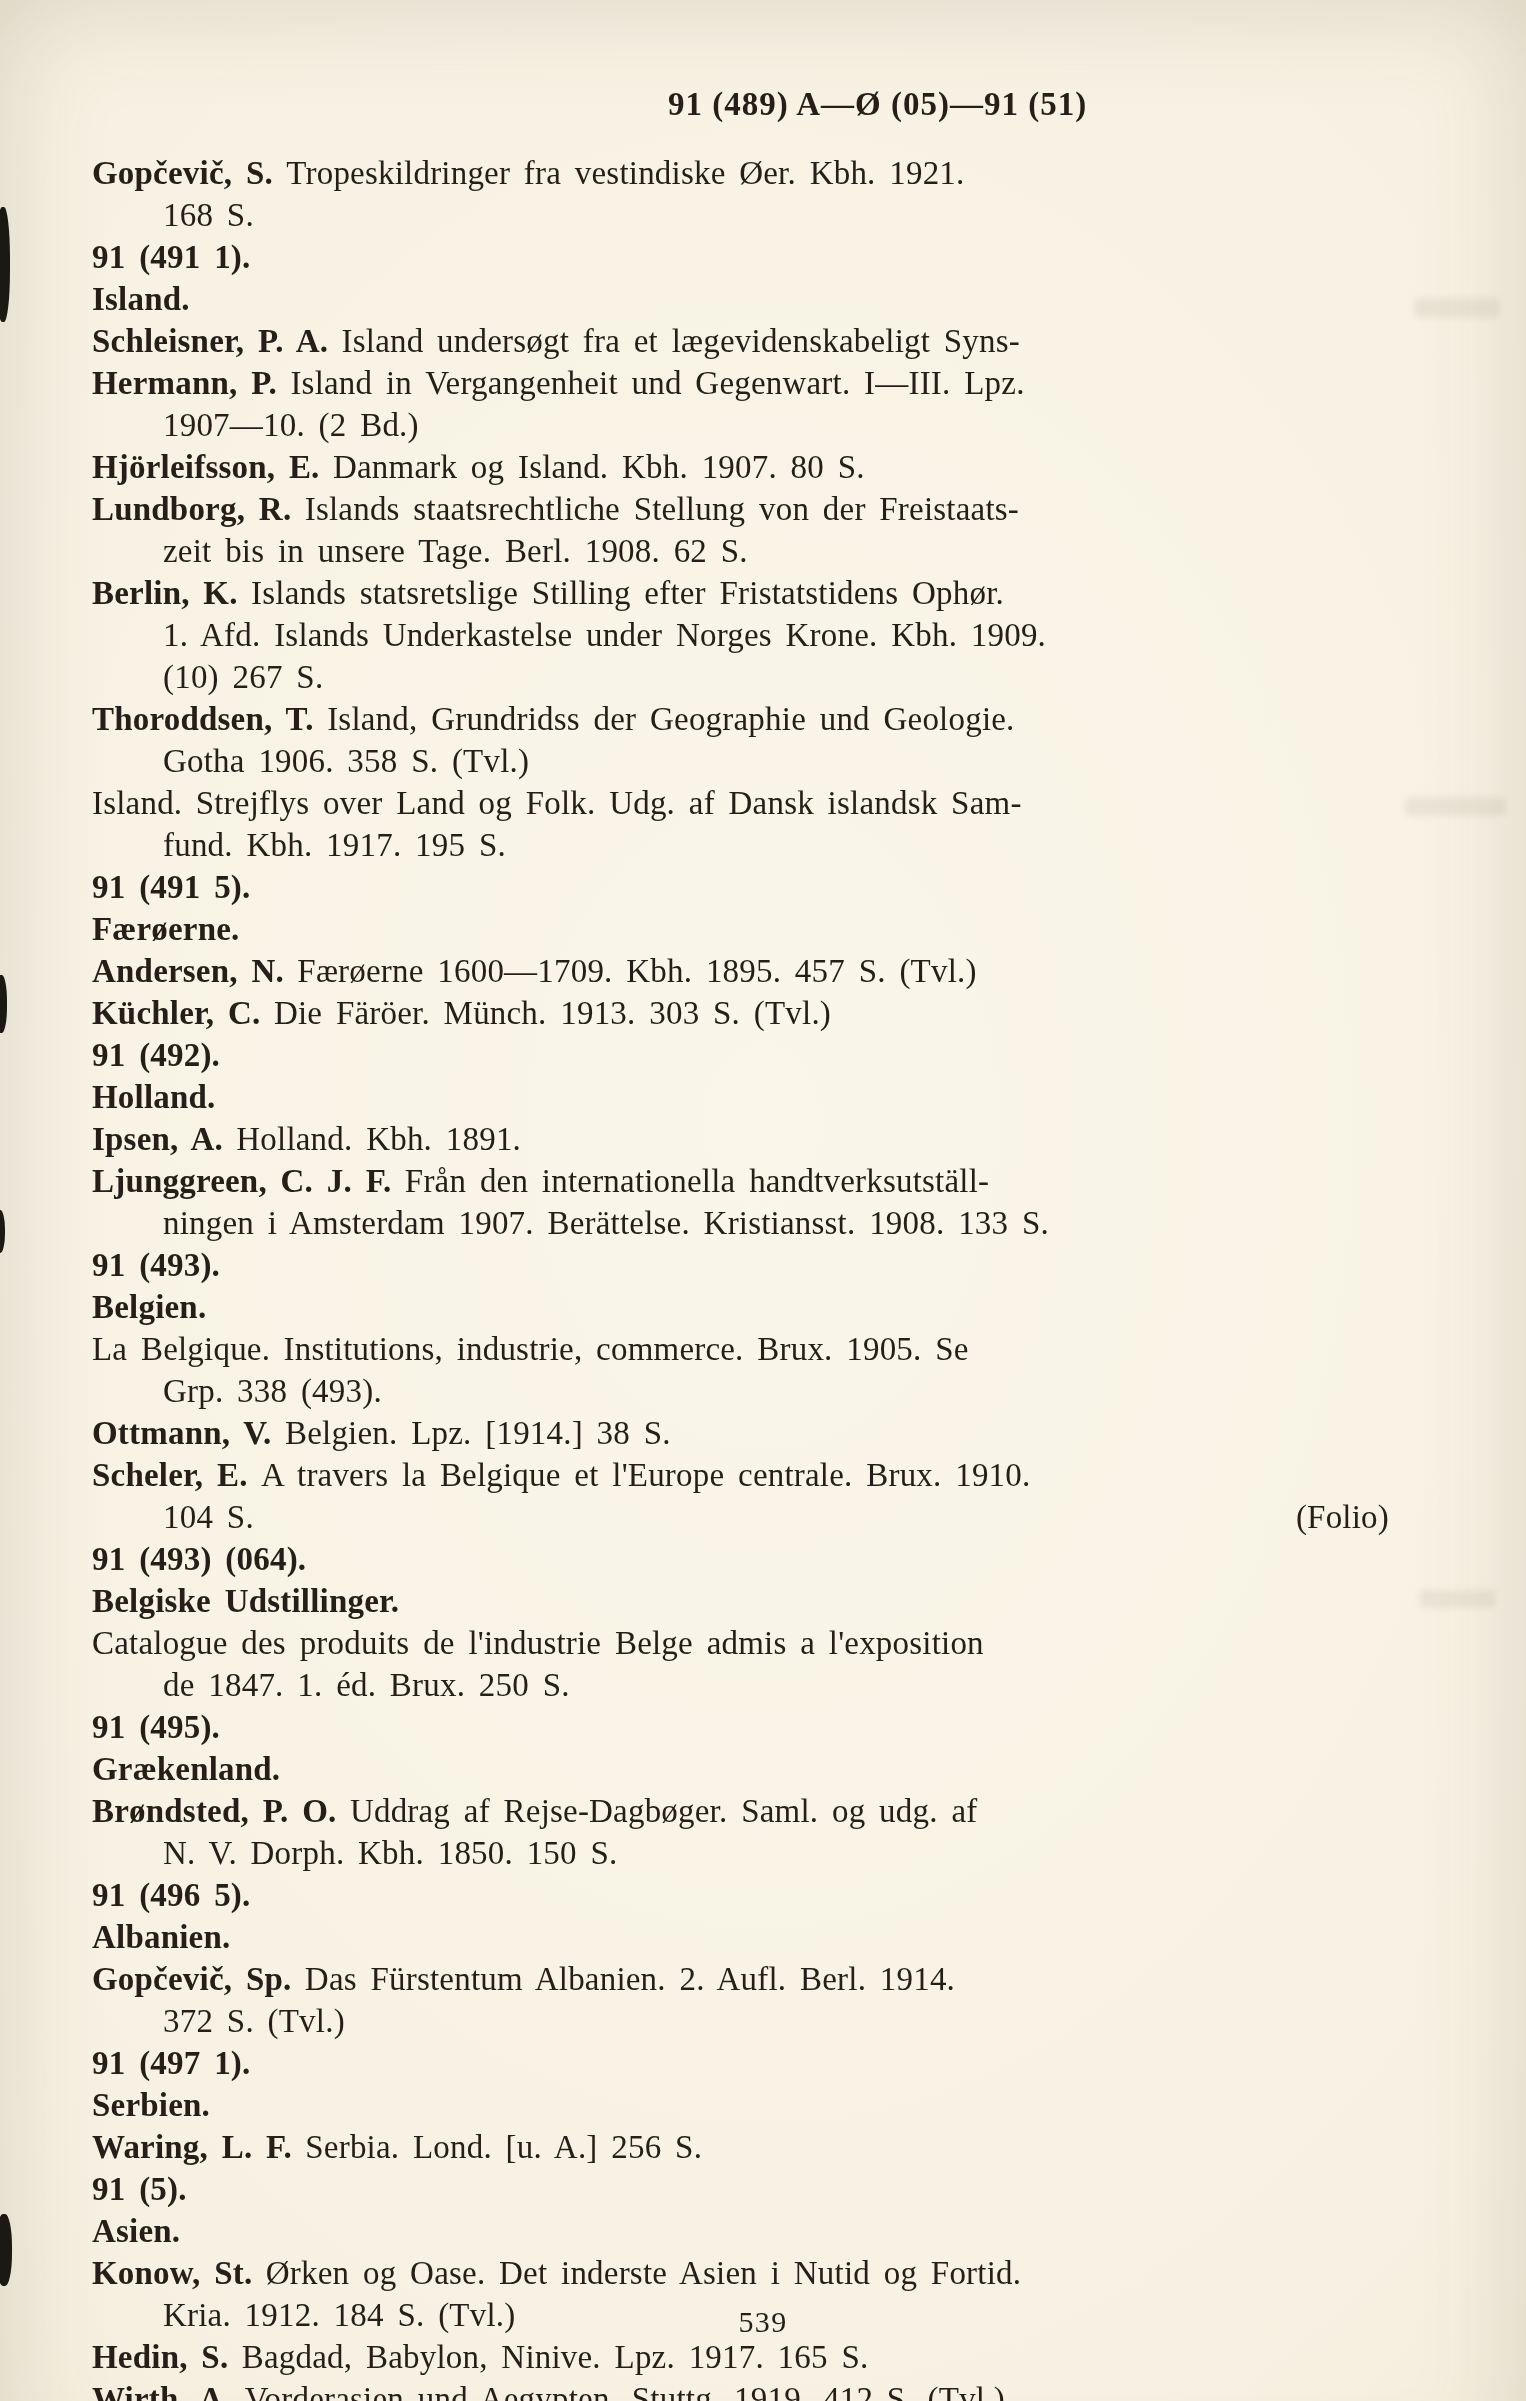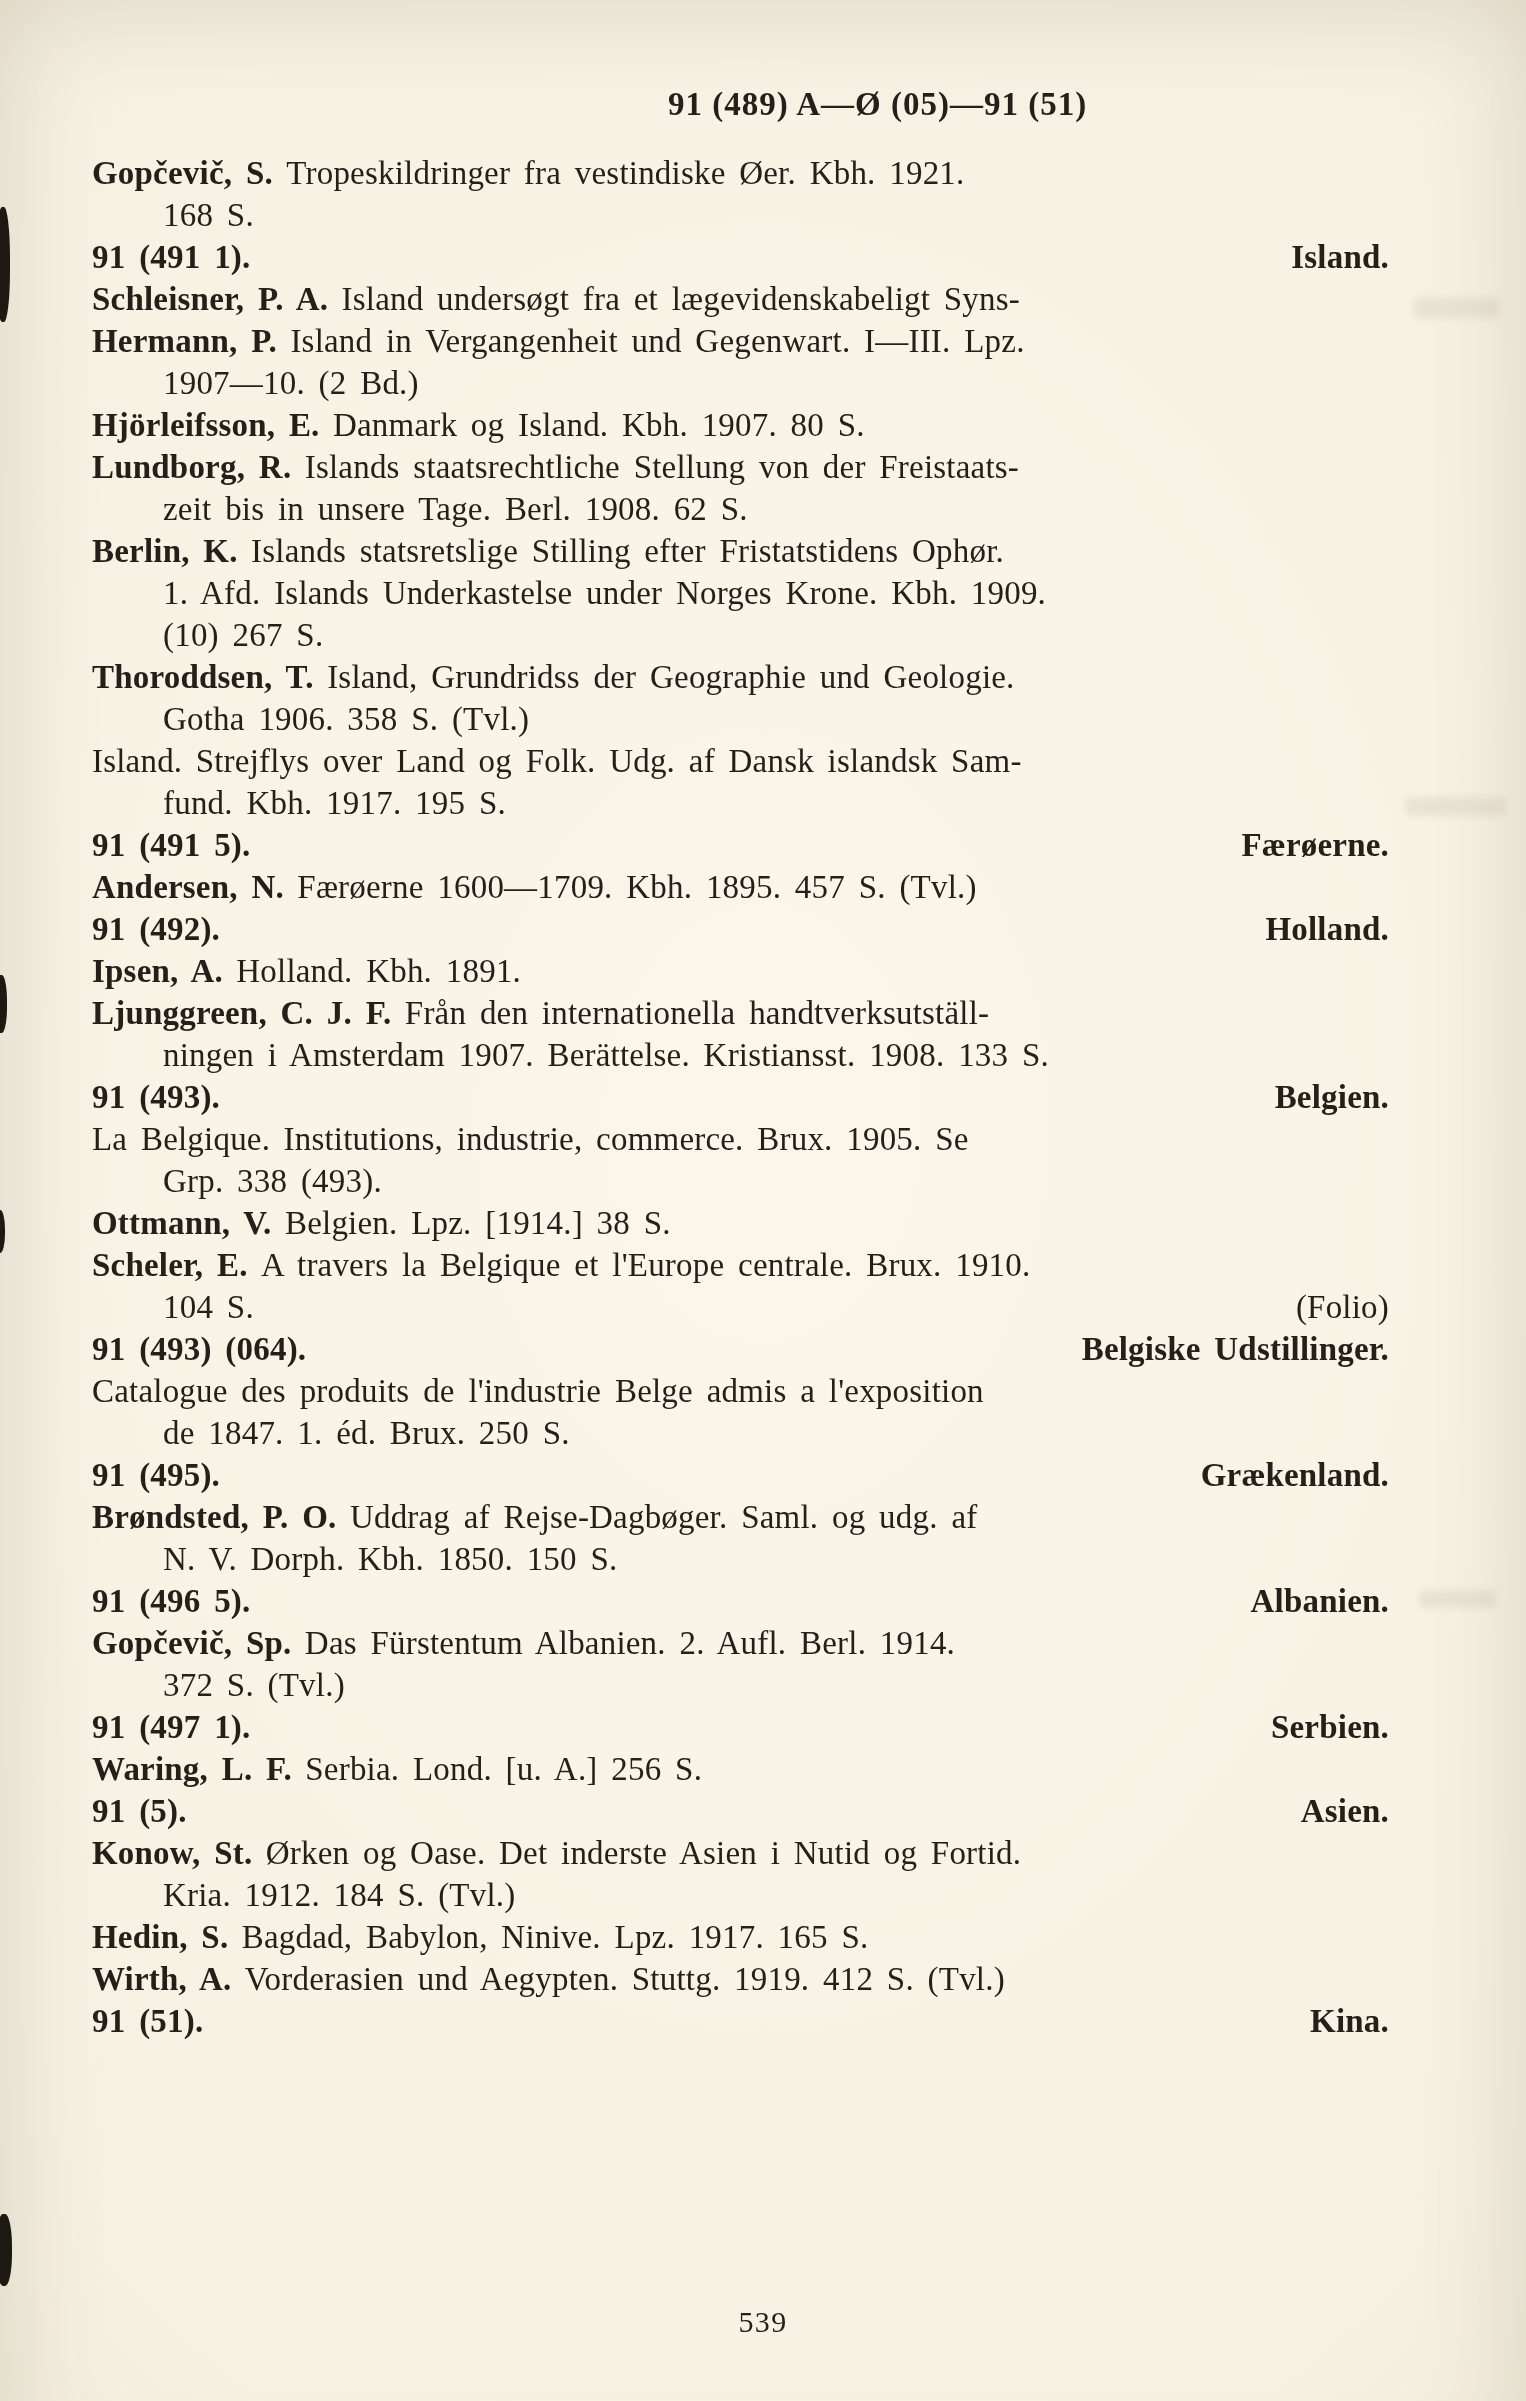--- a/index.html
+++ b/index.html
@@ -29,21 +29,21 @@
   }
   .entries{
     position:absolute;top:152px;left:92px;width:1297px;
     font-size:33px;line-height:42px;
     letter-spacing:0.2px;word-spacing:.16em;
   }
   .entry-line{position:relative;white-space:nowrap;}
   .entry-line.cont{padding-left:71px;}
   .author{font-weight:bold;margin-right:13.4px;}
   .author.plain{font-weight:normal;}
-  .section-row{display:flex;justify-content:space-between;font-weight:bold;white-space:nowrap;}
+  .section-row{display:flex;justify-content:space-between;font-weight:bold;white-space:nowrap;flex-direction:column;}
   .right-note{position:absolute;right:0;top:0;font-weight:normal;}
   .page-number{
     position:absolute;top:2305px;left:0;width:100%;
     text-align:center;font-size:30px;letter-spacing:1.4px;
   }
   .artifact{position:absolute;background:#1c1913;border-radius:45%;}
   .ghost{position:absolute;background:#968f7c;opacity:.14;filter:blur(3.4px);border-radius:4.8px;}
 </style>
 </head>
 <body>
@@ -87,20 +87,23 @@
       <div class="entry">
         <div class="entry-line"><span class="author plain">Island.</span>Strejflys over Land og Folk. Udg. af Dansk islandsk Sam-</div>
         <div class="entry-line cont">fund. Kbh. 1917. 195 S.</div>
       </div>
       <div class="section-row">
         <span class="section-code">91 (491 5).</span>
         <span class="section-label">Færøerne.</span>
       </div>
       <div class="entry">
         <div class="entry-line"><span class="author">Andersen, N.</span>Færøerne 1600—1709. Kbh. 1895. 457 S. (Tvl.)</div>
+      </div>
+      <div class="entry">
+        <div class="entry-line"><span class="author">Küchler, C.</span>Die Färöer. Münch. 1913. 303 S. (Tvl.)</div>
       </div>
       <div class="section-row">
         <span class="section-code">91 (492).</span>
         <span class="section-label">Holland.</span>
       </div>
       <div class="entry">
         <div class="entry-line"><span class="author">Ipsen, A.</span>Holland. Kbh. 1891.</div>
       </div>
       <div class="entry">
         <div class="entry-line"><span class="author">Ljunggreen, C. J. F.</span>Från den internationella handtverksutställ-</div>

